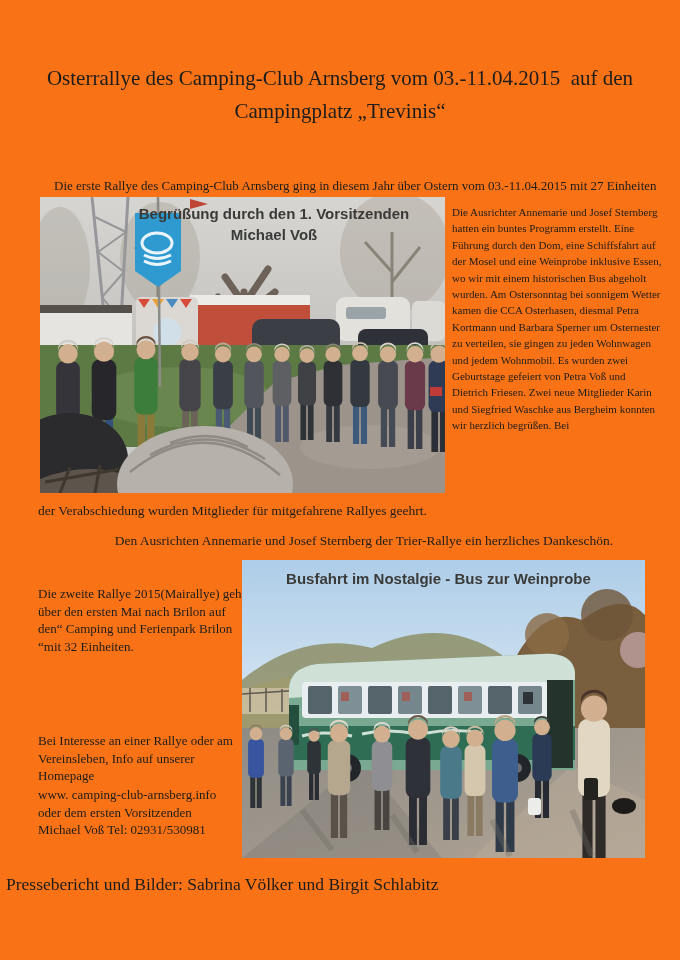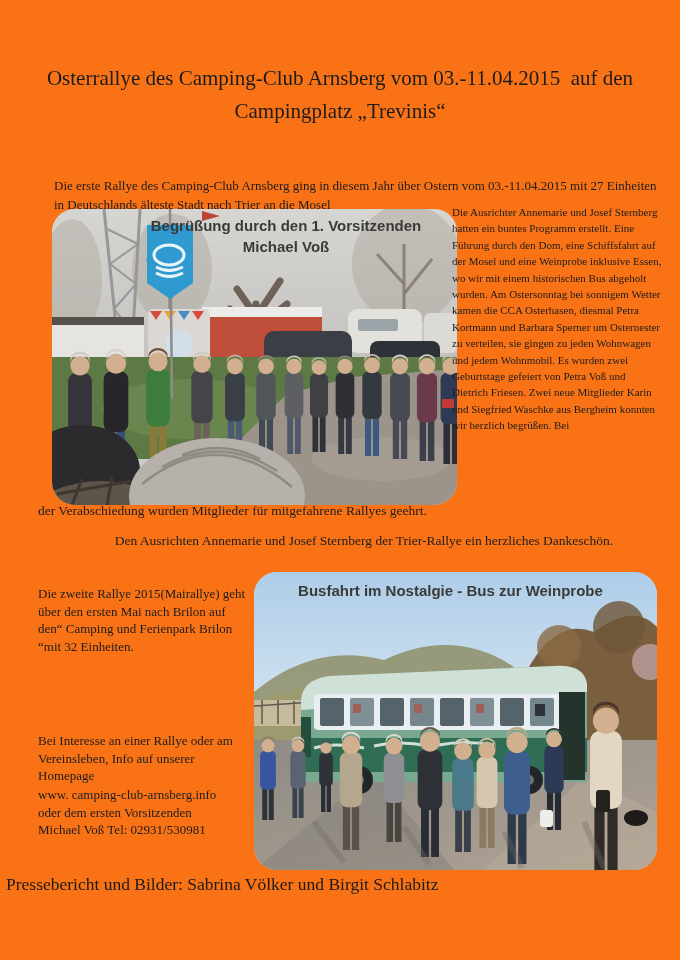--- a/index.html
+++ b/index.html
@@ -2,21 +2,21 @@
 <html lang="de"><head>
 <meta charset="utf-8">
 <style>
   html,body{margin:0;padding:0;background:#ffffff;}
   .page{position:relative;width:680px;height:960px;background:#f97316;overflow:hidden;
         font-family:"Liberation Serif", serif;color:#1c1c1c;}
   .title{position:absolute;top:62px;left:30px;width:620px;text-align:center;
          font-size:21px;line-height:33px;font-weight:400;white-space:pre-wrap;margin:0;}
   .intro{position:absolute;top:160px;left:38px;width:612px;
          font-size:13px;line-height:19px;margin:16px;}
-  figure{position:absolute;margin:12px;overflow:hidden;background:#ccc;border-radius:23px;}
+  figure{position:absolute;margin:0;overflow:hidden;background:#ccc;}
   .photo1{left:40px;top:197px;width:405px;height:296px;}
   .photo2{left:242px;top:560px;width:403px;height:298px;}
   .caption{position:absolute;font-family:"Liberation Sans", sans-serif;
            font-weight:600;font-size:15px;line-height:21px;color:#3a3a38;text-align:center;}
   .cap1{top:6px;left:65px;right:2px;}
   .cap2{top:8px;left:0;right:10px;}
   .rightcol{position:absolute;top:204px;left:452px;width:210px;
             font-size:11px;line-height:16.4px;}
   .cont{position:absolute;top:503px;left:38px;width:625px;font-size:13.5px;margin:0;}
   .thanks{position:absolute;top:533px;left:0;width:680px;text-align:center;

